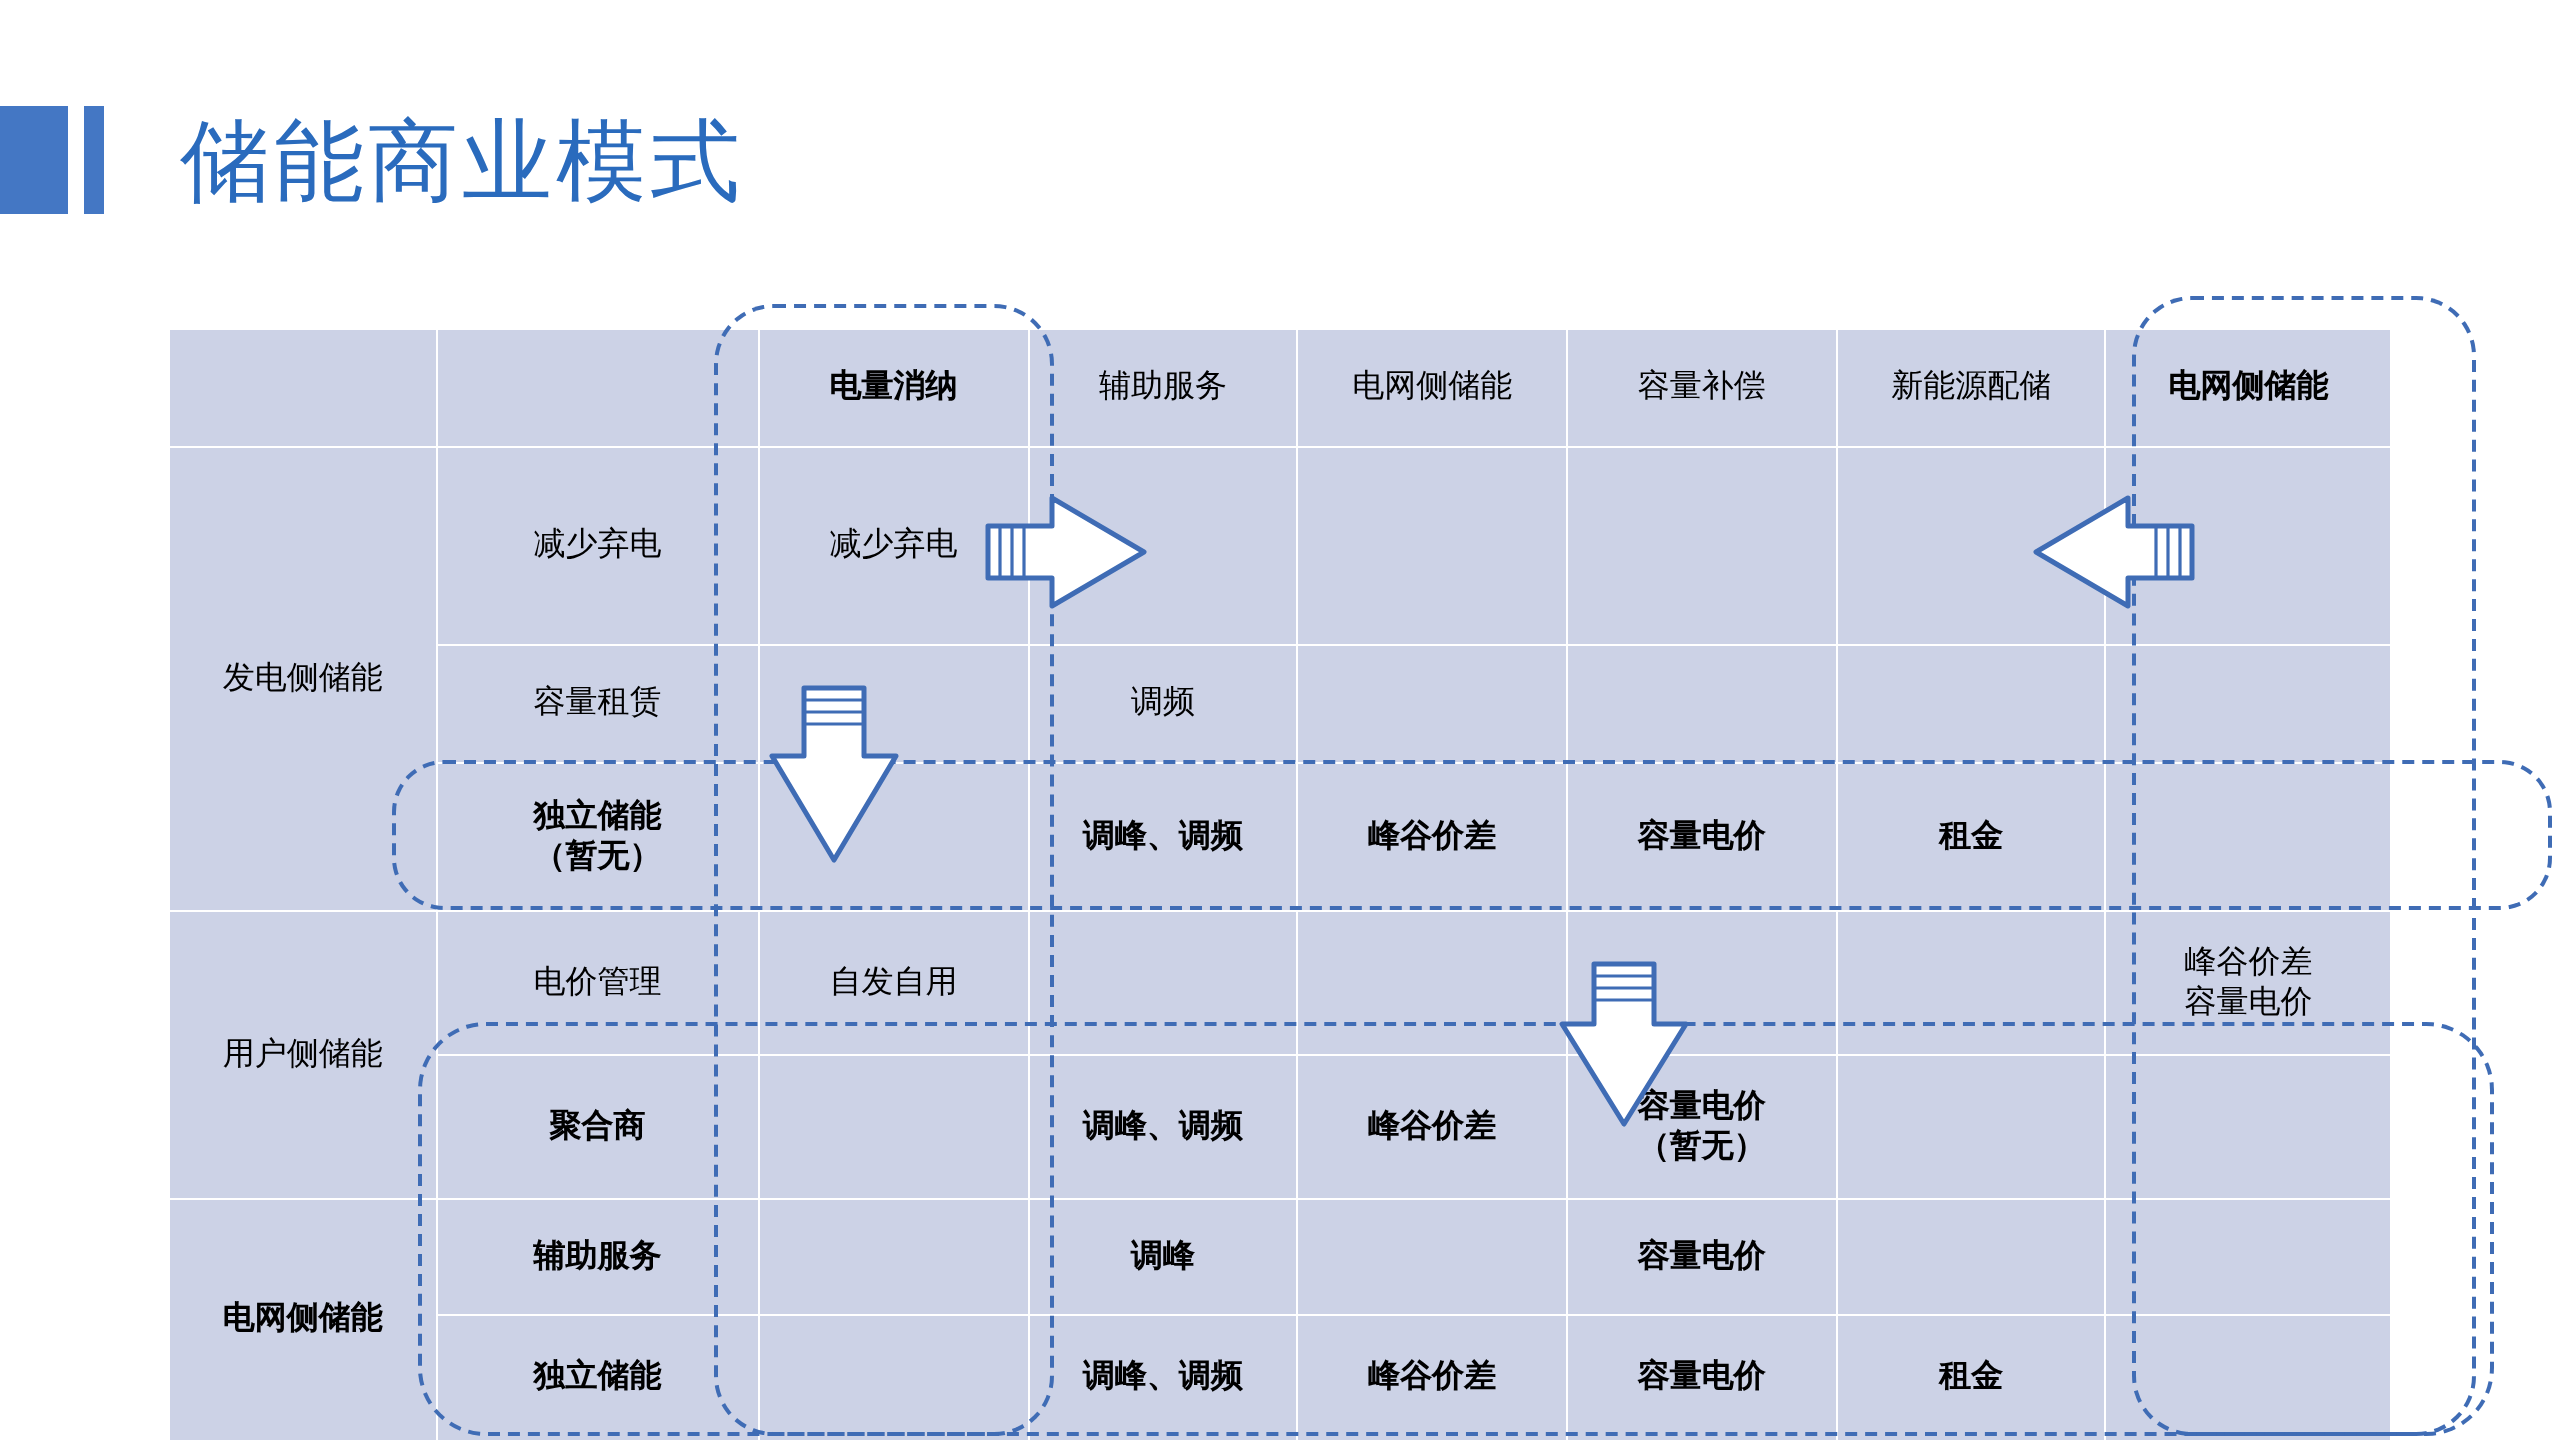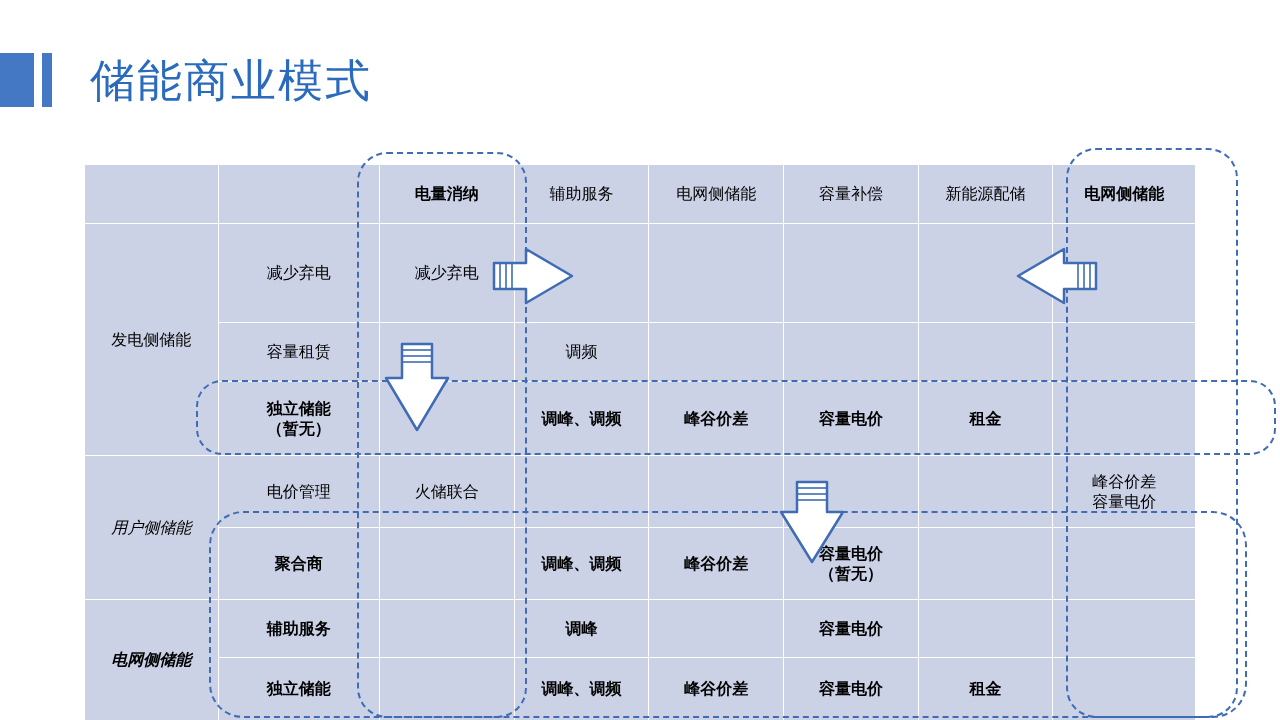--- a/index.html
+++ b/index.html
@@ -62,21 +62,21 @@
   tr.head td { height: 58px; }
   td.h-empty { background: #f0f0f0; }
   td.h-blue  { background: #4477c4; color: #ffffff; font-size: 19px; font-weight: normal; }
   td.h-green { background: #a8d08d; color: #ffffff; font-size: 19px; font-weight: bold; }
 
   
   td.band-dark  { background: #ccd2e6; }
   td.band-light { background: #e4e8f3; }
   td.green      { background: #a8d08d; }
   td.grp-dark   { background: #c7cde4; }
-  td.grp-light  { background: #e4e8f3; font-style: italic; }
+  td.grp-light  { background: #e4e8f3; }
   td.bold       { font-weight: bold; }
 
   tr.r1 td { height: 98px; }
   tr.r2 td { height: 58px; }
   tr.r3 td { height: 73px; }
   tr.r4 td { height: 71px; }
   tr.r5 td { height: 71px; }
   tr.r6 td { height: 57px; }
   tr.r7 td { height: 62px; }
 
@@ -157,21 +157,21 @@
           <td class="band-dark bold">调峰、调频</td>
           <td class="band-dark bold">峰谷价差</td>
           <td class="band-dark bold">容量电价</td>
           <td class="band-dark bold">租金</td>
           <td class="green"></td>
         </tr>
 
         <tr class="r4">
           <td class="grp-light" rowspan="2">用户侧储能</td>
           <td class="band-light">电价管理</td>
-          <td class="green">火储联合</td>
+          <td class="green">自发自用</td>
           <td class="band-light"></td>
           <td class="band-light"></td>
           <td class="band-light"></td>
           <td class="band-light"></td>
           <td class="green">
             <span>峰谷价差</span><br>
             <span>容量电价</span>
           </td>
         </tr>
 

